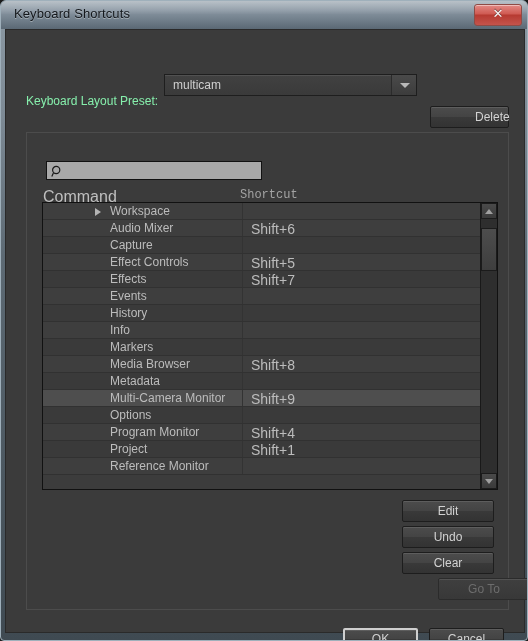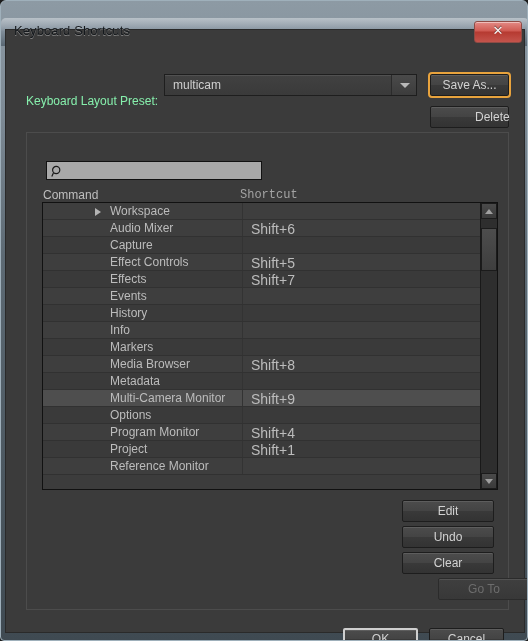--- a/index.html
+++ b/index.html
@@ -8,21 +8,21 @@
        -webkit-font-smoothing:antialiased;}
 
   
   #window{position:absolute;left:0;top:0;width:528px;height:641px;
           box-sizing:border-box;
           background:linear-gradient(180deg,#8d9aa4 0%,#7d8a95 18%,#5d6a74 40%,#3f4a52 100%);
           border:1px solid #9fb0bb;border-radius:6px 6px 4px 4px;
           padding:0;overflow:hidden;}
   #titlebar{position:absolute;left:0;top:0;width:528px;height:28px;
             background:linear-gradient(180deg,#9aa6b0 0%,#8895a1 35%,#6f7d89 70%,#5a6874 100%);
-            border-radius:5px 5px 0 0;overflow:hidden;margin-top:17px;}
+            border-radius:5px 5px 0 0;overflow:hidden;}
   #titlebar:after{content:"";position:absolute;left:0;top:0;width:100%;height:13px;
                   background:linear-gradient(180deg,rgba(255,255,255,.30),rgba(255,255,255,.02));}
   #title-text{position:absolute;left:13px;top:5px;font-size:13px;color:#14181c;
               letter-spacing:.1px;z-index:3;text-shadow:0 1px 0 rgba(255,255,255,.35);}
 
   #close-btn{position:absolute;right:7px;top:3px;width:46px;height:20px;
              background:linear-gradient(180deg,#e38a85 0%,#cf5a52 45%,#b63a31 50%,#c4544c 100%);
              border:1px solid #8e4b45;border-radius:3px;
              box-shadow:inset 0 1px 0 rgba(255,255,255,.45);
              cursor:pointer;z-index:4;}
@@ -66,21 +66,21 @@
 
   
   #search-box{position:absolute;left:40px;top:131px;width:216px;height:19px;
               box-sizing:border-box;background:#a9a9a9;border:1px solid #121212;}
   #search-icon{position:absolute;left:4px;top:3px;width:13px;height:13px;}
   #search-input{position:absolute;left:20px;top:1px;width:190px;height:15px;
                 border:0;background:transparent;outline:none;
                 font-family:"Liberation Sans",sans-serif;font-size:12px;color:#161616;}
 
   
-  #hdr-command{position:absolute;left:37px;top:158px;font-size:12px;color:#bfbfbf;}
+  #hdr-command{position:absolute;left:37px;top:158px;font-size:16px;color:#bfbfbf;}
   #hdr-shortcut{position:absolute;left:234px;top:158px;font-size:12px;color:#a3a3a3;font-family:Liberation Mono, monospace;}
 
   
   #list-frame{position:absolute;left:36px;top:172px;width:456px;height:288px;
               box-sizing:border-box;border:1px solid #111;background:#3c3c3c;
               overflow:hidden;}
   #list-inner{position:absolute;left:0;top:0;width:439px;height:100%;overflow:hidden;}
   .row{position:relative;height:17px;box-sizing:border-box;
        border-bottom:1px solid #313131;background:#3e3e3e;cursor:default;}
   .row.alt{background:#3a3a3a;}
@@ -136,21 +136,20 @@
 
     <div id="preset-label">Keyboard Layout Preset:</div>
 
     <div id="preset-select">
       <div id="preset-value">multicam</div>
       <div id="preset-arrow">
           <i></i>
         </div>
     </div>
 
-    <div class="btn focus" id="btn-saveas">Save As...</div>
     <div class="btn" id="btn-delete">Delete</div>
 
     <div id="groupbox"></div>
 
     <div id="search-box">
       <svg id="search-icon" viewBox="0 0 13 13">
         <circle cx="5.2" cy="5" r="3.6" fill="none" stroke="#1a1a1a" stroke-width="1.2"></circle>
         <line x1="2.4" y1="8" x2="0.8" y2="11.6" stroke="#1a1a1a" stroke-width="1.2"></line>
       </svg>
       <input id="search-input" type="text" placeholder="" style="">

